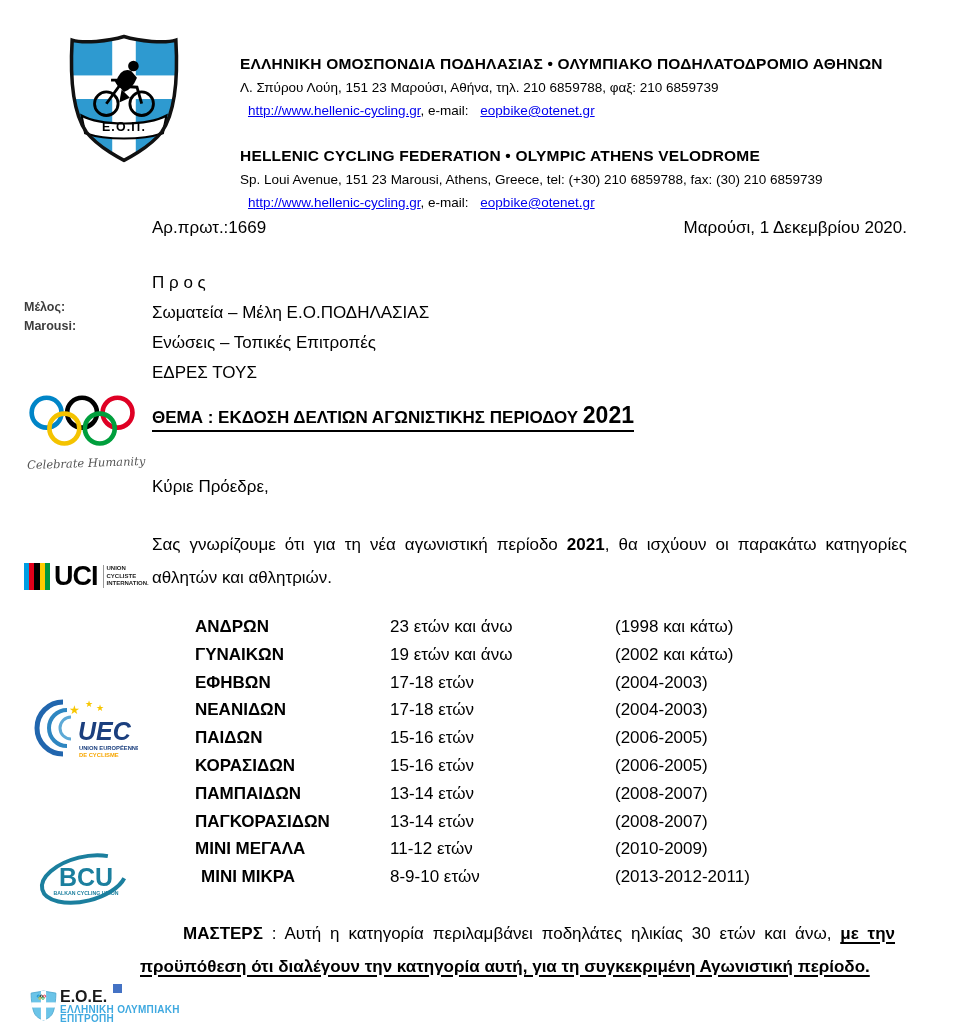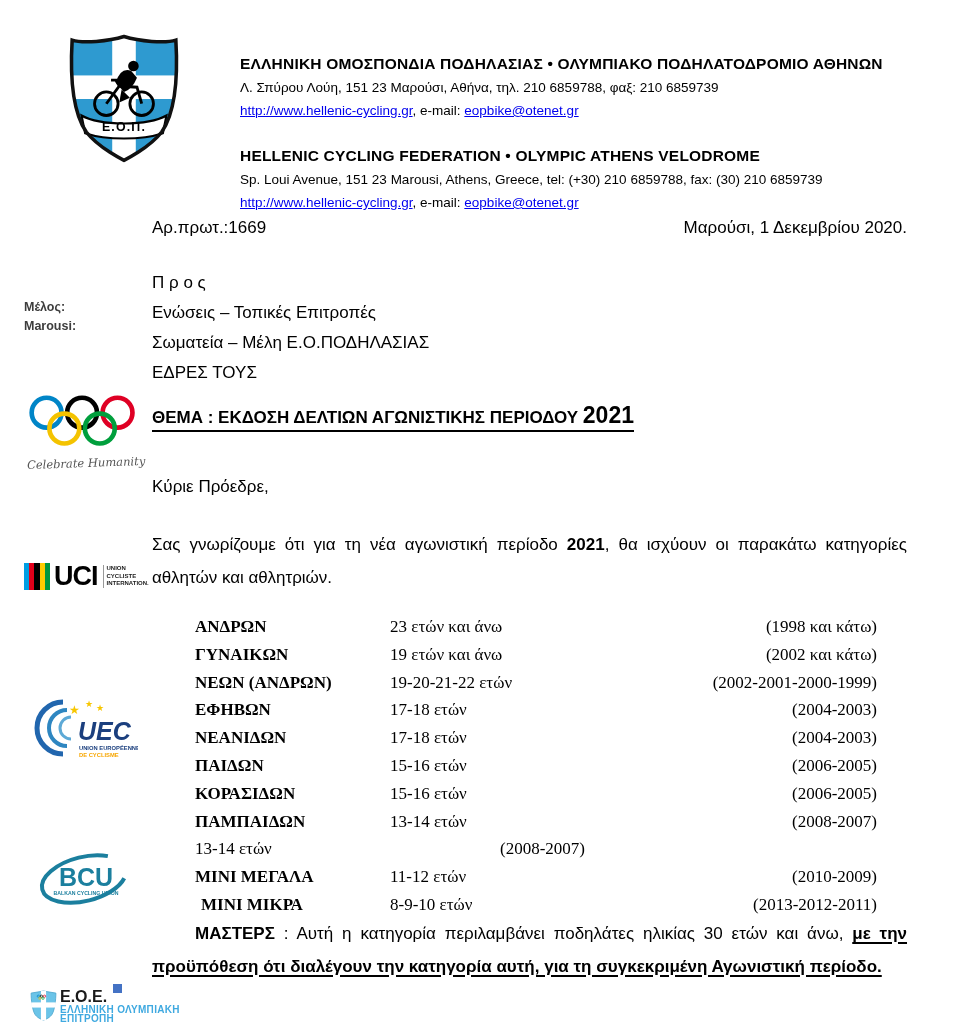--- a/index.html
+++ b/index.html
@@ -9,41 +9,41 @@
     position:relative; width:977px; height:1031px; background:#fff;
     margin:0 auto; overflow:hidden; color:#000;
   }
 
   
   .eop-logo { position:absolute; left:62px; top:33px; width:124px; height:132px; }
   .head-text { position:absolute; left:240px; top:36px; width:730px; }
   .head-title { font-size:15.5px; font-weight:bold; line-height:24px; letter-spacing:0.2px;margin-top:16px; }
   .head-line  { font-size:13.5px; line-height:23px; }
   .head-gap   { height:6px; }
-  a.doc-link { color:#0000EE; text-decoration:underline; cursor:pointer; }
+  a.doc-link { color:#0000EE; text-decoration:underline; cursor:pointer;margin-left:8px; }
 
   
   .refrow { position:absolute; left:152px; top:218px; width:755px;
             display:flex; justify-content:space-between; font-size:17px; }
   .recipient { position:absolute; left:152px; top:268px; font-size:17px; line-height:30px; }
   .subject { position:absolute; left:152px; top:402px; font-size:17px; font-weight:bold; }
   .subject .u { display:inline-block; border-bottom:2.5px solid #000; padding-bottom:1px; }
   .subject .year { font-size:23px; }
   .greeting { position:absolute; left:152px; top:477px; font-size:17px; }
   .intro { position:absolute; left:152px; top:528px; width:755px; font-size:17px;
            line-height:33px; text-align:justify; }
   .intro b { font-weight:bold; }
 
   .cat-table { position:absolute; left:152px; top:613px; width:755px; font-size:17px; }
   .cat-row { display:grid; grid-template-columns:195px 225px 1fr; padding-left:43px;
-             line-height:27.8px;font-family:Liberation Serif, serif; }
+             line-height:27.8px; }
   .cat-name { font-weight:bold; }
-  .cat-years { text-align:right; padding-right:30px; }
-
-  .masters { position:absolute; left:152px; top:918px; width:755px; font-size:17px;
+  .cat-years { text-align:left; padding-right:30px; }
+
+  .masters { position:absolute; left:140px; top:918px; width:755px; font-size:17px;
              line-height:32.5px; text-align:justify; text-indent:43px; }
   .masters .lbl { font-weight:bold; }
   .masters .emph { font-weight:bold; text-decoration:underline;
                    text-decoration-thickness:2px; text-underline-offset:3px; }
 
   
   .member-labels { position:absolute; left:24px; top:298px; font-size:12.5px;
                    font-weight:bold; color:#3d3d3d; line-height:19px; }
   .rings-block { position:absolute; left:27px; top:393px; width:118px; }
   .rings-caption { font-family:"DejaVu Serif", serif; font-style:italic; font-size:11.5px;
@@ -112,22 +112,22 @@
     </div>
   </div>
 
   <div class="refrow">
     <span>Αρ.πρωτ.:1669</span>
     <span>Μαρούσι, 1 Δεκεμβρίου 2020.</span>
   </div>
 
   <div class="recipient">
     <div>Π ρ ο ς</div>
+    <div>Σωματεία – Μέλη Ε.Ο.ΠΟΔΗΛΑΣΙΑΣ</div>
     <div>Ενώσεις – Τοπικές Επιτροπές</div>
-    <div>Σωματεία – Μέλη Ε.Ο.ΠΟΔΗΛΑΣΙΑΣ</div>
     <div>ΕΔΡΕΣ ΤΟΥΣ</div>
   </div>
 
   <div class="subject">
     <span class="u"><span>ΘΕΜΑ : ΕΚΔΟΣΗ ΔΕΛΤΙΩΝ ΑΓΩΝΙΣΤΙΚΗΣ ΠΕΡΙΟΔΟΥ </span><span class="year">2021</span></span>
   </div>
 
   <div class="greeting">Κύριε Πρόεδρε,</div>
 
   <p class="intro"><span>Σας γνωρίζουμε ότι για τη νέα αγωνιστική περίοδο </span><b>2021</b><span>, θα ισχύουν οι παρακάτω κατηγορίες αθλητών και αθλητριών.</span></p>
@@ -137,25 +137,20 @@
       <span class="cat-name">ΑΝΔΡΩΝ</span>
       <span class="cat-age">23 ετών και άνω</span>
       <span class="cat-years">(1998 και κάτω)</span>
     </div>
     <div class="cat-row">
       <span class="cat-name">ΓΥΝΑΙΚΩΝ</span>
       <span class="cat-age">19 ετών και άνω</span>
       <span class="cat-years">(2002 και κάτω)</span>
     </div>
     <div class="cat-row">
-      <span class="cat-name">ΝΕΩΝ (ΑΝΔΡΩΝ)</span>
-      <span class="cat-age">19-20-21-22 ετών</span>
-      <span class="cat-years">(2002-2001-2000-1999)</span>
-    </div>
-    <div class="cat-row">
       <span class="cat-name">ΕΦΗΒΩΝ</span>
       <span class="cat-age">17-18 ετών</span>
       <span class="cat-years">(2004-2003)</span>
     </div>
     <div class="cat-row">
       <span class="cat-name">ΝΕΑΝΙΔΩΝ</span>
       <span class="cat-age">17-18 ετών</span>
       <span class="cat-years">(2004-2003)</span>
     </div>
     <div class="cat-row">
@@ -167,20 +162,21 @@
       <span class="cat-name">ΚΟΡΑΣΙΔΩΝ</span>
       <span class="cat-age">15-16 ετών</span>
       <span class="cat-years">(2006-2005)</span>
     </div>
     <div class="cat-row">
       <span class="cat-name">ΠΑΜΠΑΙΔΩΝ</span>
       <span class="cat-age">13-14 ετών</span>
       <span class="cat-years">(2008-2007)</span>
     </div>
     <div class="cat-row">
+      <span class="cat-name">ΠΑΓΚΟΡΑΣΙΔΩΝ</span>
       <span class="cat-age">13-14 ετών</span>
       <span class="cat-years">(2008-2007)</span>
     </div>
     <div class="cat-row">
       <span class="cat-name">ΜΙΝΙ ΜΕΓΑΛΑ</span>
       <span class="cat-age">11-12 ετών</span>
       <span class="cat-years">(2010-2009)</span>
     </div>
     <div class="cat-row">
       <span class="cat-name" style="padding-left:6px">ΜΙΝΙ ΜΙΚΡΑ</span>

